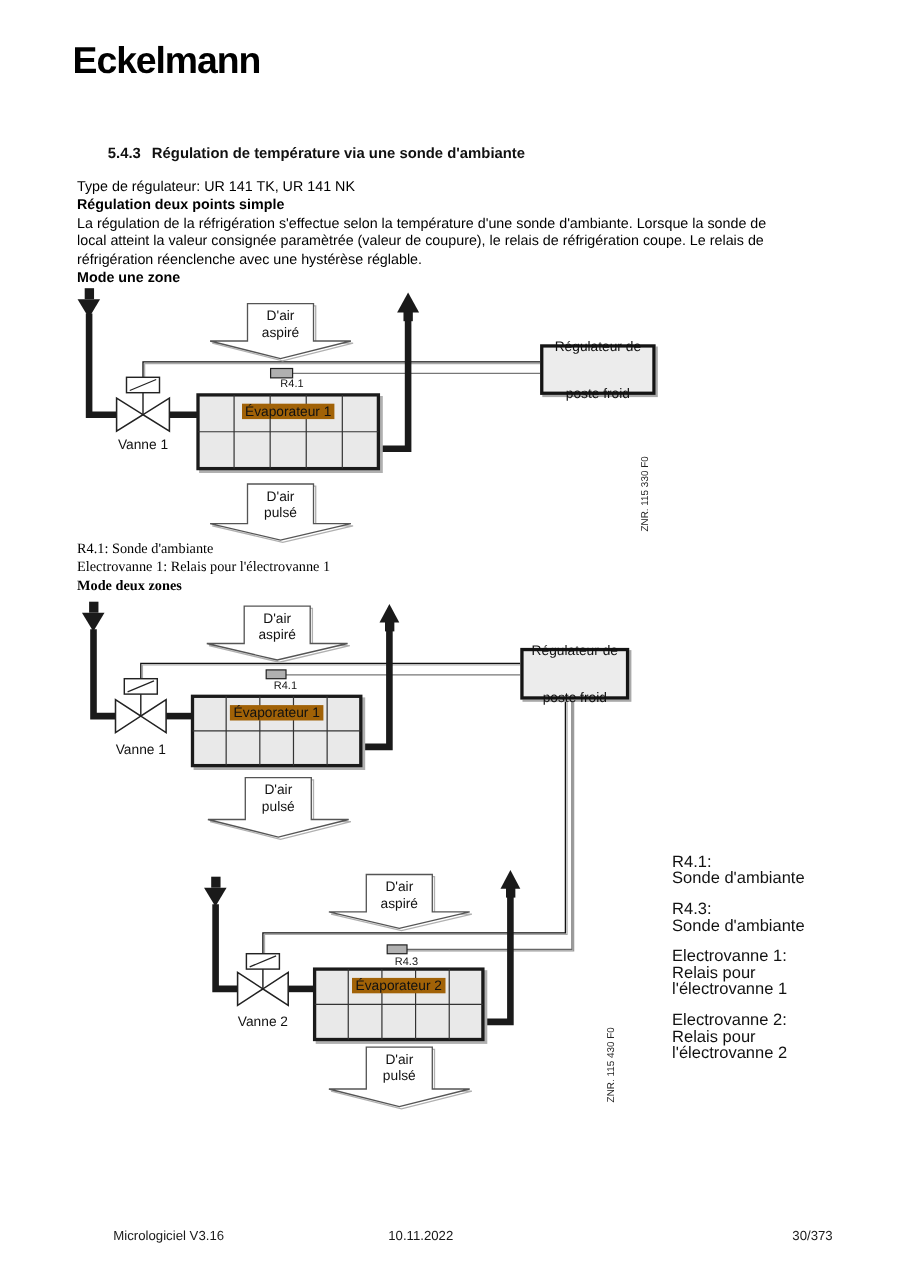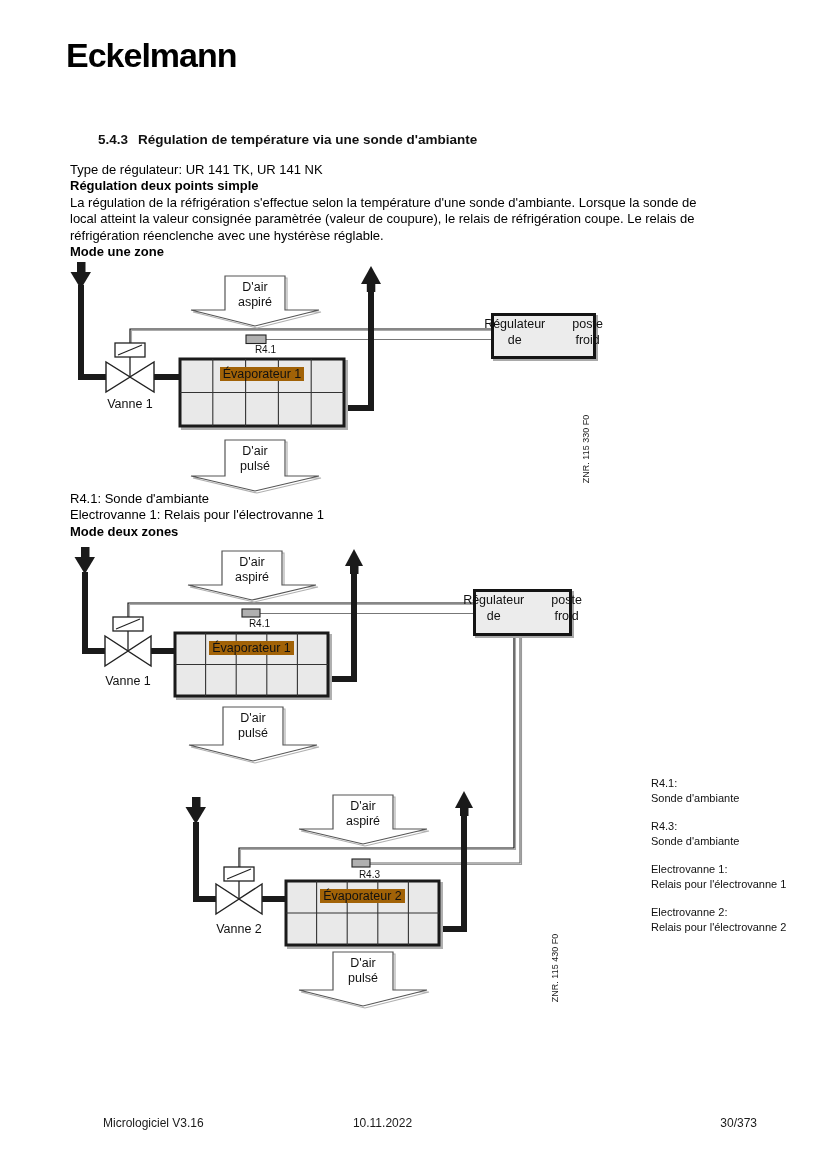--- a/index.html
+++ b/index.html
@@ -4,34 +4,34 @@
 <style>
   html,body{margin:0;padding:0;background:#fff;}
   #page{position:relative;width:827px;height:1169px;background:#fff;overflow:hidden;
         font-family:"Liberation Sans","DejaVu Sans",sans-serif;color:#1a1a1a;}
   .abs{position:absolute;}
   #logo{left:66px;top:36px;font-size:34px;font-weight:bold;color:#000000;letter-spacing:-1px;}
   #heading{left:70px;top:132px;font-size:13.5px;font-weight:bold;color:#111;margin-left:28px;}
   #heading .num{margin-right:10px;}
   .body-block{font-size:13px;line-height:16.4px;color:#000000;}
   #intro{left:70px;top:162px;width:700px;}
-  #middle{left:70px;top:491px;width:700px;}
+  #middle{left:70px;top:491px;width:700px;font-family:Liberation Serif, serif;}
   .bold{font-weight:bold;}
   svg.linework{position:absolute;left:0;top:0;}
   .diagram-label{position:absolute;text-align:center;font-size:12.5px;line-height:15px;color:#111;}
   .small-label{position:absolute;text-align:right;font-size:10px;color:#111;}
   .evap-label{position:absolute;text-align:center;font-size:12.5px;color:#111;}
   .evap-label span{background:#a16207;padding:0 3px;}
   .valve-label{position:absolute;text-align:center;font-size:12.5px;color:#111;}
   .controller-box{position:absolute;background:#ececec;border:3px solid #141414;
      box-shadow:2px 2px 0 #a9a9a9;text-align:center;font-size:12.5px;line-height:16px;
-     color:#111;display:flex;flex-direction:row;justify-content:center;gap:27px;}
+     color:#111;display:flex;flex-direction:column;justify-content:center;gap:27px;}
   .znr{position:absolute;width:90px;height:12px;font-size:9px;color:#222;text-align:center;
      transform:rotate(-90deg);}
-  #legend{left:611px;top:776px;width:170px;font-size:11px;line-height:15px;color:#111;margin-left:40px;}
+  #legend{left:611px;top:776px;width:170px;font-size:15px;line-height:15px;color:#111;}
   .legend-item{margin-bottom:13px;}
   #footer-left{left:70px;top:1116px;font-size:12px;margin-left:33px;}
   #footer-center{left:0;top:1116px;width:709px;text-align:center;font-size:12px;padding-left:28px;}
   #footer-right{left:597px;top:1116px;width:160px;text-align:right;font-size:12px;}
 </style>
 </head>
 <body>
 
 <div id="page">
 

